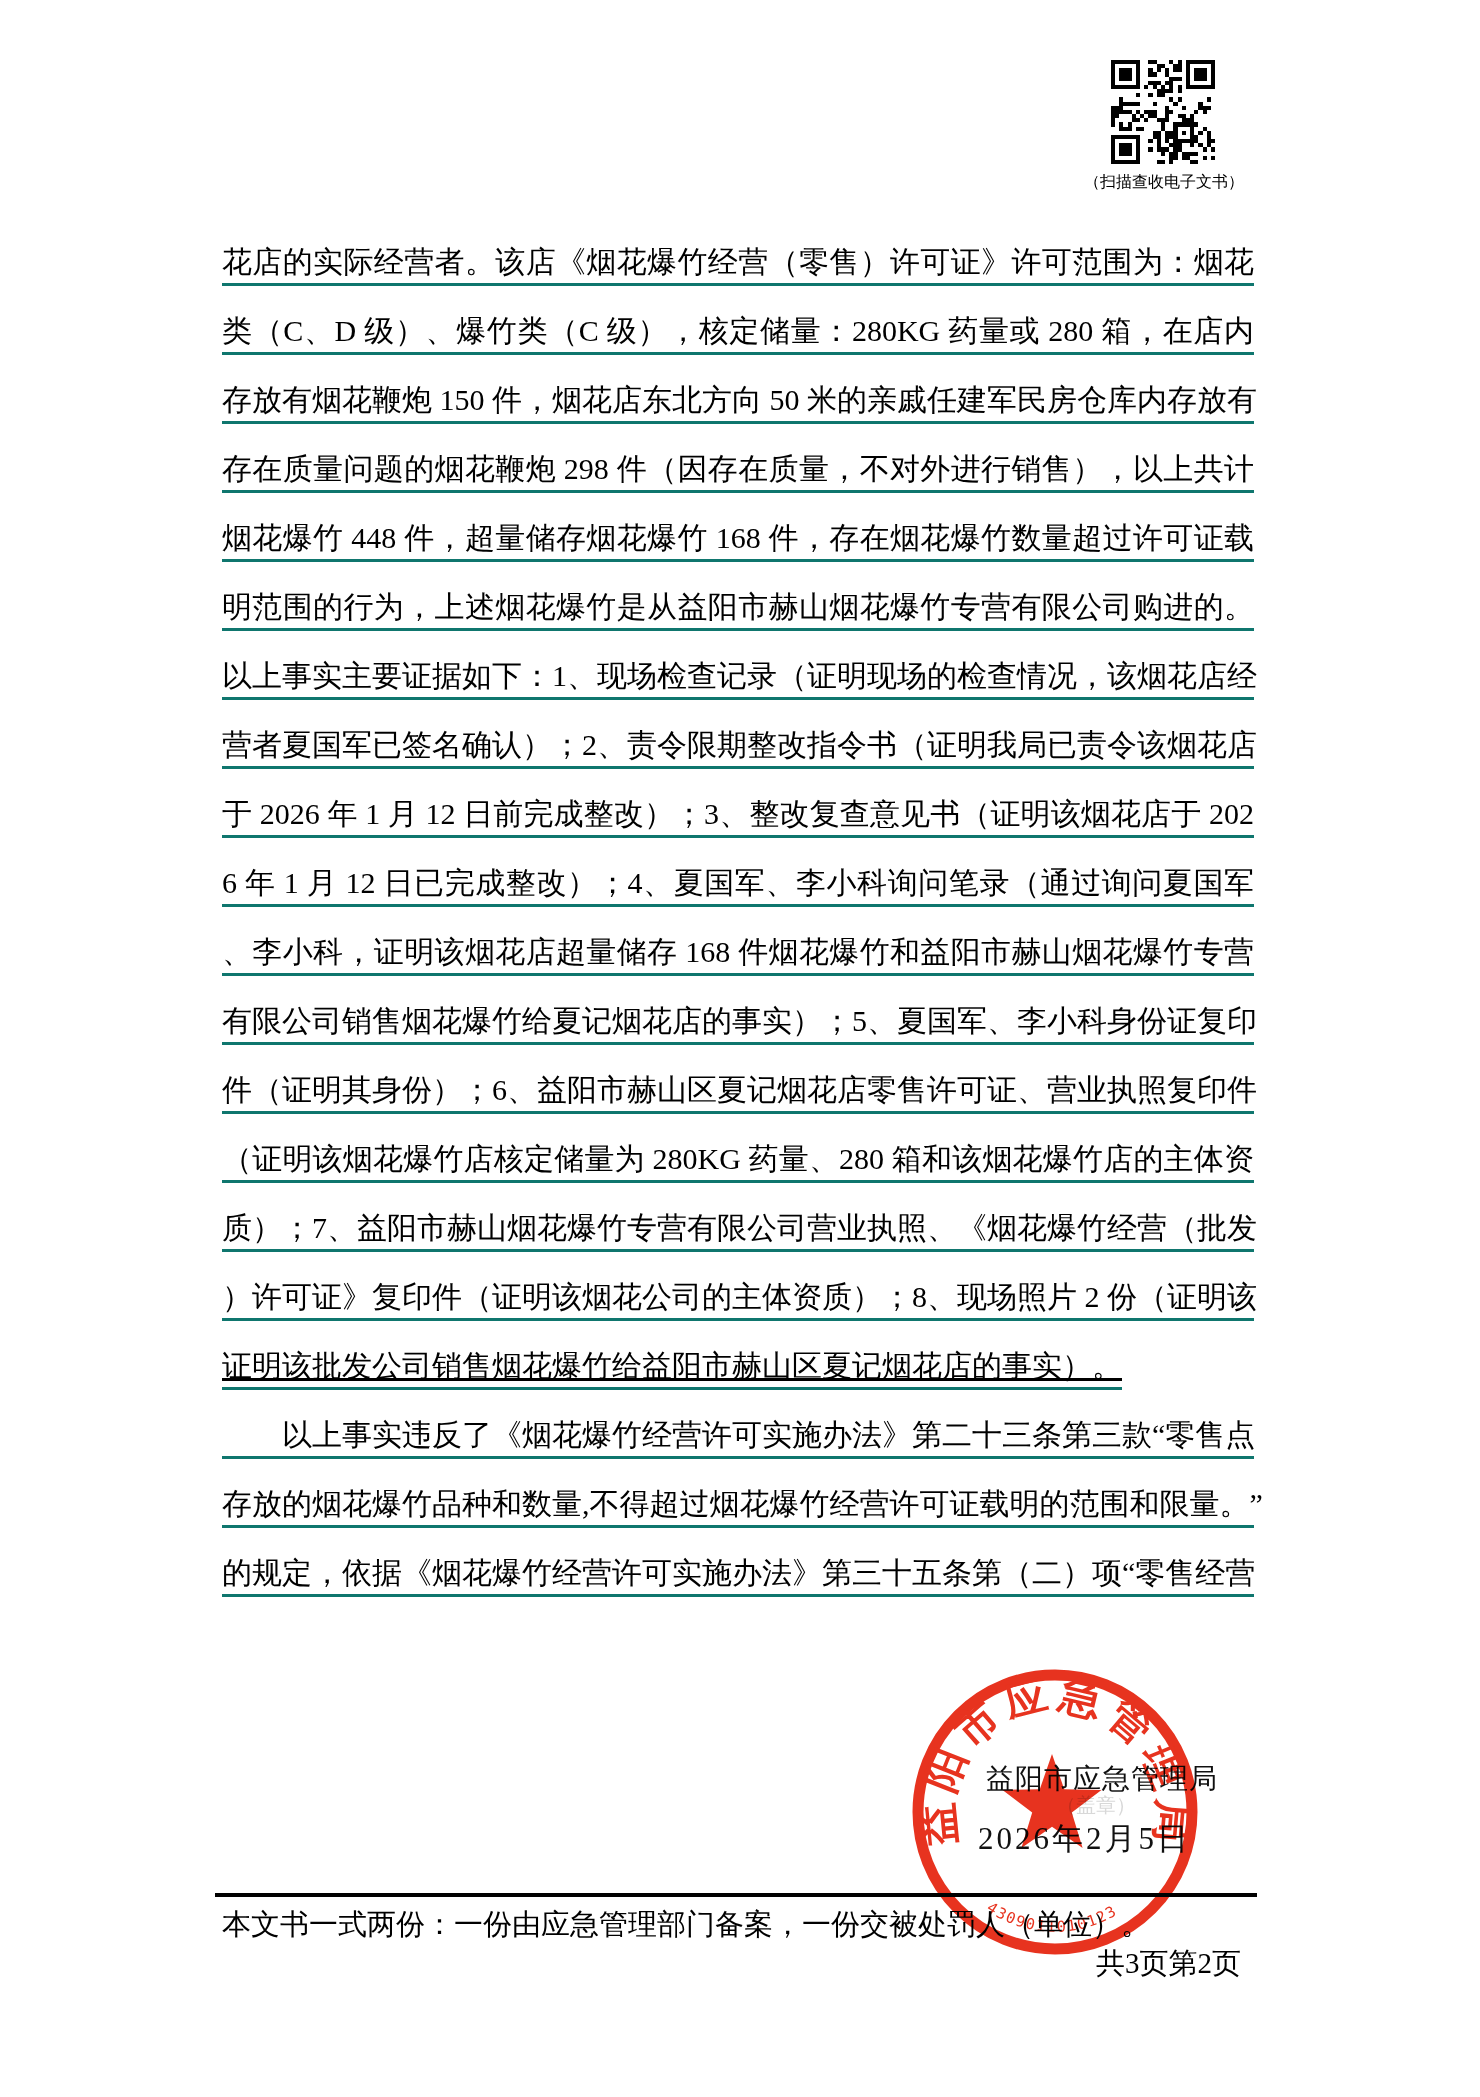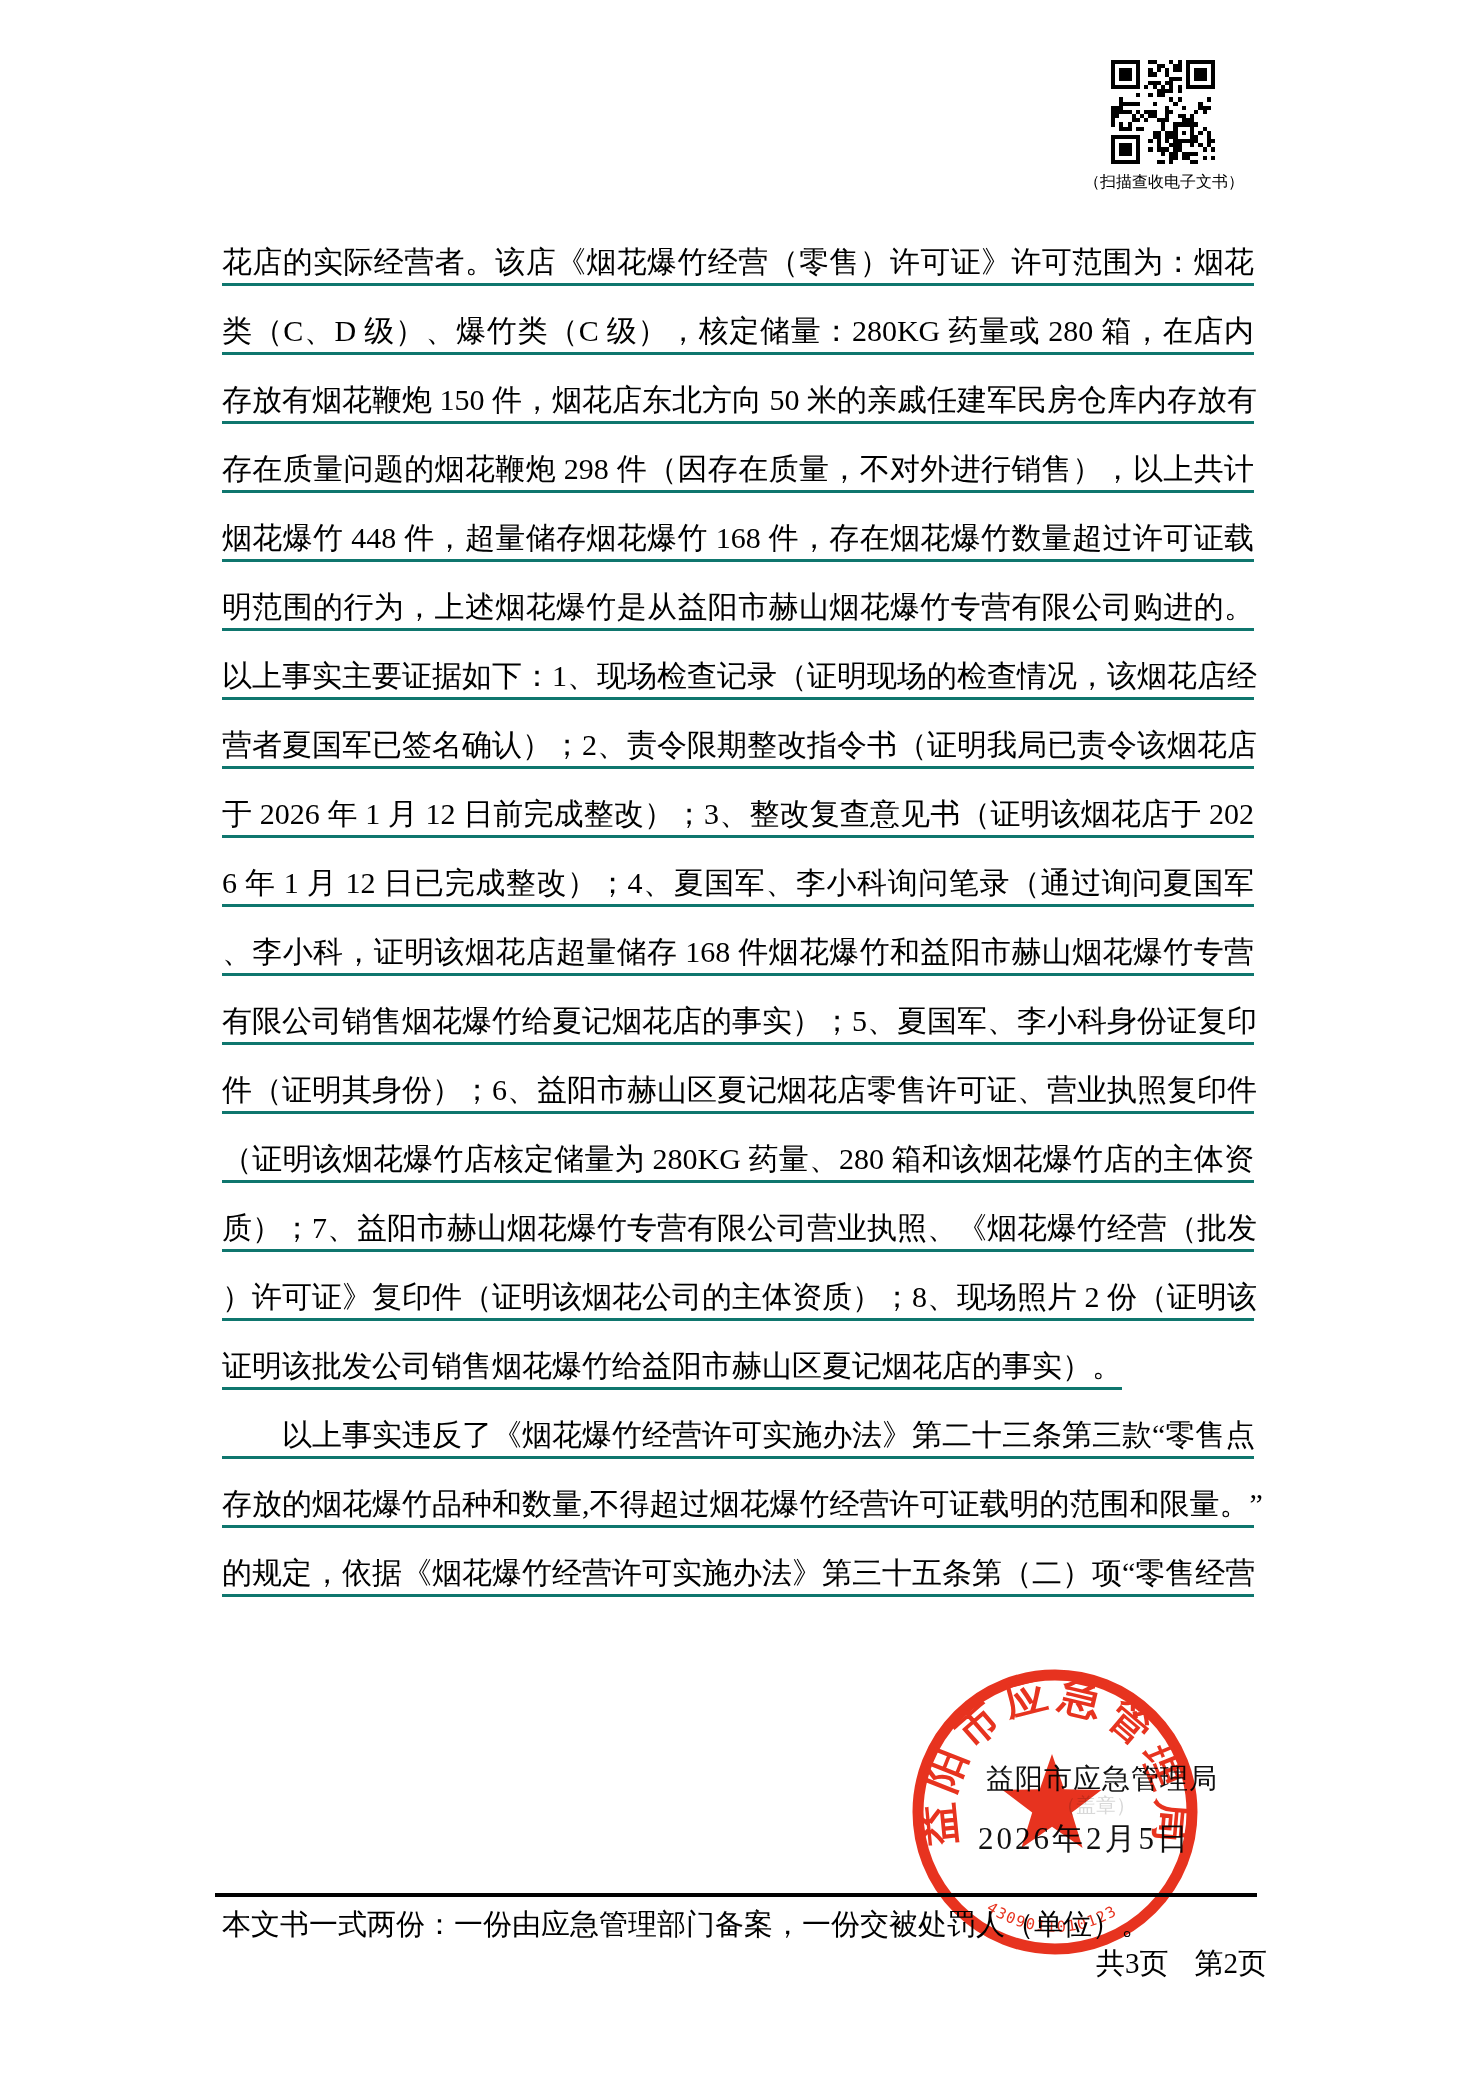--- a/index.html
+++ b/index.html
@@ -26,21 +26,21 @@
   .line > span{
     display:block;width:100%;
     font-size:30px;line-height:34px;
     border-bottom:3px solid #0f766e;
     padding-bottom:4px;
     text-align:justify;text-align-last:justify;
     white-space:nowrap;
   }
   .line.no-justify > span{
     display:inline-block;width:auto;
-    text-align:left;text-align-last:left;
+    text-align:left;text-align-last:left;text-decoration:underline;
   }
   .line.indent > span{ text-indent:60px; }
   
   .agency-print{
     position:absolute;left:986px;top:1760px;
     font-size:28px;letter-spacing:1px;color:#101010;white-space:nowrap;
   }
   .ghost-label{
     position:absolute;left:1056px;top:1792px;
     font-size:20px;color:#d8d8d8;white-space:nowrap;
@@ -56,21 +56,21 @@
   
   .footer-rule{
     position:absolute;left:215px;top:1893px;width:1042px;height:4px;background:#000;
   }
   .footer-note{
     position:absolute;left:222px;top:1905px;
     font-size:29px;white-space:nowrap;
   }
   .page-num{
     position:absolute;left:1096px;top:1944px;
-    font-size:29px;display:flex;gap:26px;white-space:nowrap;
+    font-size:29px;display:flex;white-space:nowrap;
   }
 </style>
 </head>
 <body>
 
 <div class="page">
 
   <div class="qr-wrap">
     <svg class="qr-svg" id="qr" viewBox="0 0 25 25" shape-rendering="crispEdges">
         <rect x="0" y="0" width="1" height="1" fill="#000"></rect>

